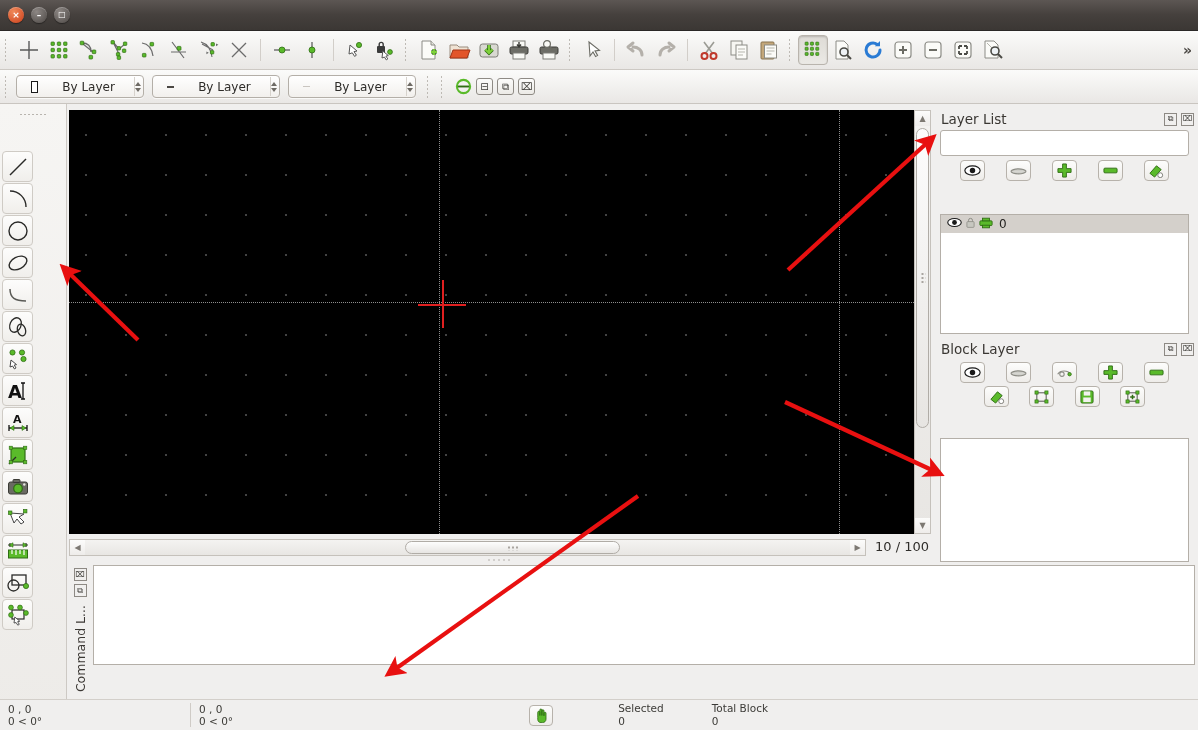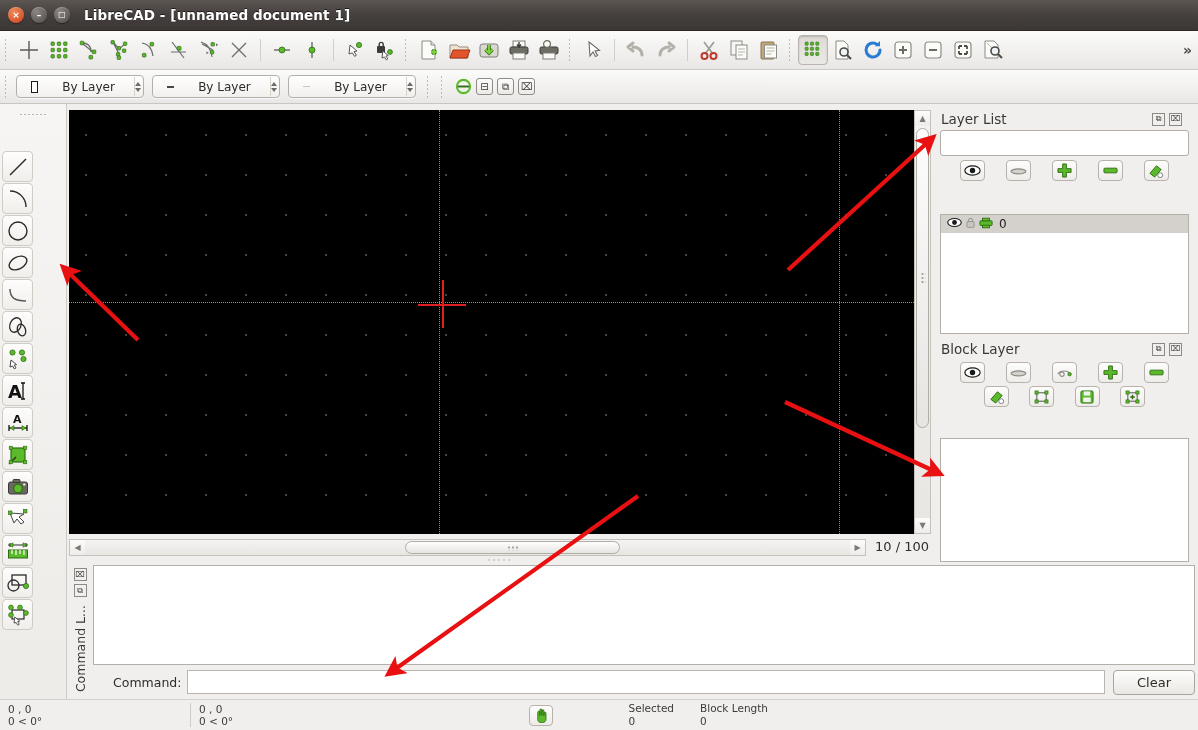--- a/index.html
+++ b/index.html
@@ -150,21 +150,21 @@
   #canvas-hsplit { position:absolute; left:67px; top:557px; width:864px; height:6px;
                    background:#f0efee; }
   #canvas-hsplit .dots { width:22px; height:6px; margin:0 auto;
       background-image: radial-gradient(circle,#b3afa9 1px, transparent 1px);
       background-size:5px 6px; background-position:center; }
 
   
   .dock { position:absolute; right:0; width:267px; background:#f0efee; }
   #dock-layer { top:108px; height:230px; }
   #dock-block { top:338px; height:228px; }
-  .dock-head { height:22px; display:flex; align-items:center; padding:0 16px 0 10px; }
+  .dock-head { height:22px; display:flex; align-items:center; padding:0 4px 0 10px; }
   .dock-title { font-size:13.5px; color:#3a3733; }
   .dock-btns { margin-left:auto; display:flex; gap:4px; align-items:center; }
   .dk-btn { width:13px; height:13px; border:1px solid #8d8984; color:#3c3b37;
             display:flex; align-items:center; justify-content:center; font-size:8px; line-height:1; }
   .dock-body { position:absolute; left:9px; right:9px; top:22px; bottom:4px; }
   .search-field { height:26px; border:1px solid #b4afa8; background:#fff; border-radius:3px; }
   .row-btns { display:flex; justify-content:space-around; align-items:center; padding:4px 10px 3px; }
   .row-btns.r2 { justify-content:space-around; padding:0 34px 3px; }
   .pbtn { width:25px; height:21px; border:1px solid #b7b2ab; border-radius:4px;
           background:linear-gradient(180deg,#fdfdfc,#eeece9);
@@ -222,21 +222,20 @@
       <div class="wbtn close">
           <i>×</i>
         </div>
       <div class="wbtn min">
           <i>–</i>
         </div>
       <div class="wbtn max">
           <i>□</i>
         </div>
     </div>
-    <div class="title-text">LibreCAD - [unnamed document 1]</div>
   </div>
 
   <div class="toolbar" id="toolbar-main">
     <div class="grip"></div>
 
     <div class="tbtn">
       <svg width="24" height="24" viewBox="0 0 24 24">
           <path d="M12 3v18M3 12h18" stroke="#5a5a5a" stroke-width="1.4" fill="none"></path>
         </svg>
     </div>
@@ -844,52 +843,47 @@
     </div>
   </div>
 
   <div id="cmd-dock">
     <div id="cmd-vbar">
       <span class="dk-btn">⌧</span>
       <span class="dk-btn">⧉</span>
       <span id="cmd-vtitle">Command L...</span>
     </div>
     <div id="cmd-history"></div>
-    <div id="cmd-inputrow">
-      <span id="cmd-label">Command:</span>
-      <div id="cmd-input"></div>
-      <div id="cmd-clear">Clear</div>
-    </div>
   </div>
 
   <div id="statusbar">
     <div class="st-cell" style="width:190px;">
       <span class="l1">0 , 0</span>
       <span class="l2">0 &lt; 0°</span>
     </div>
     <div class="st-div"></div>
     <div class="st-cell" style="width:320px;">
       <span class="l1">0 , 0</span>
       <span class="l2">0 &lt; 0°</span>
     </div>
     <div style="width:60px; display:flex; justify-content:center;">
       <div class="st-hand">
         <svg width="15" height="16" viewBox="0 0 16 17">
           <path d="M4 11V5.6a1.1 1.1 0 0 1 2.2 0V9V3.2a1.1 1.1 0 0 1 2.2 0V9V4a1.1 1.1 0 0 1 2.2 0v5.4V6.6a1.1 1.1 0 0 1 2.2 0v6.2c0 2.4-1.6 3.8-3.8 3.8H7.4C5.2 16.6 4 15 4 13z" fill="#5aba2a" stroke="#2f6d14" stroke-width=".9" stroke-linejoin="round"></path>
         </svg>
       </div>
     </div>
     <div style="flex:1;"></div>
-    <div style="display:flex; gap:26px; margin-right:430px;">
+    <div style="display:flex; gap:48px; margin-right:430px;">
       <div class="st-kv">
         <span class="k">Selected</span>
         <span class="v">0</span>
       </div>
       <div class="st-kv">
-        <span class="k">Block Length</span>
+        <span class="k">Total Block</span>
         <span class="v">0</span>
       </div>
     </div>
   </div>
 
   <svg id="annots" width="1198" height="730">
     <defs>
       <marker id="ah" markerWidth="5" markerHeight="5" refX="2.2" refY="2.5" orient="auto">
         <path d="M0,0 L5,2.5 L0,5 L1.2,2.5 z" fill="#e81010"></path>
       </marker>

